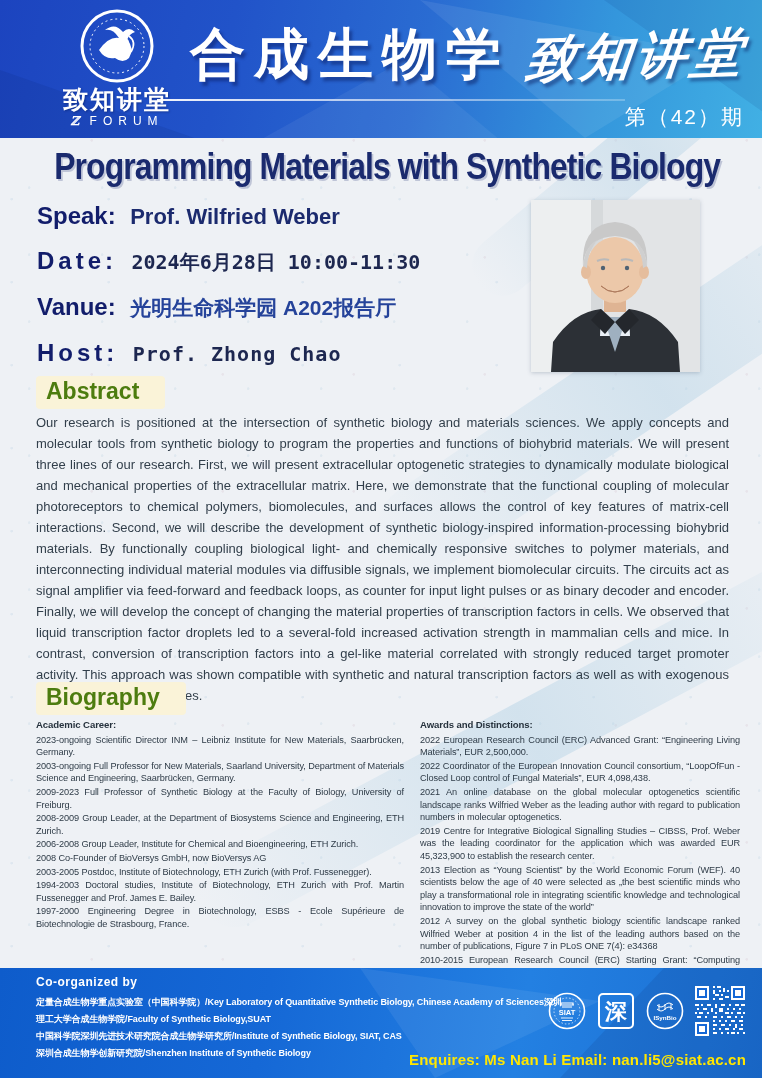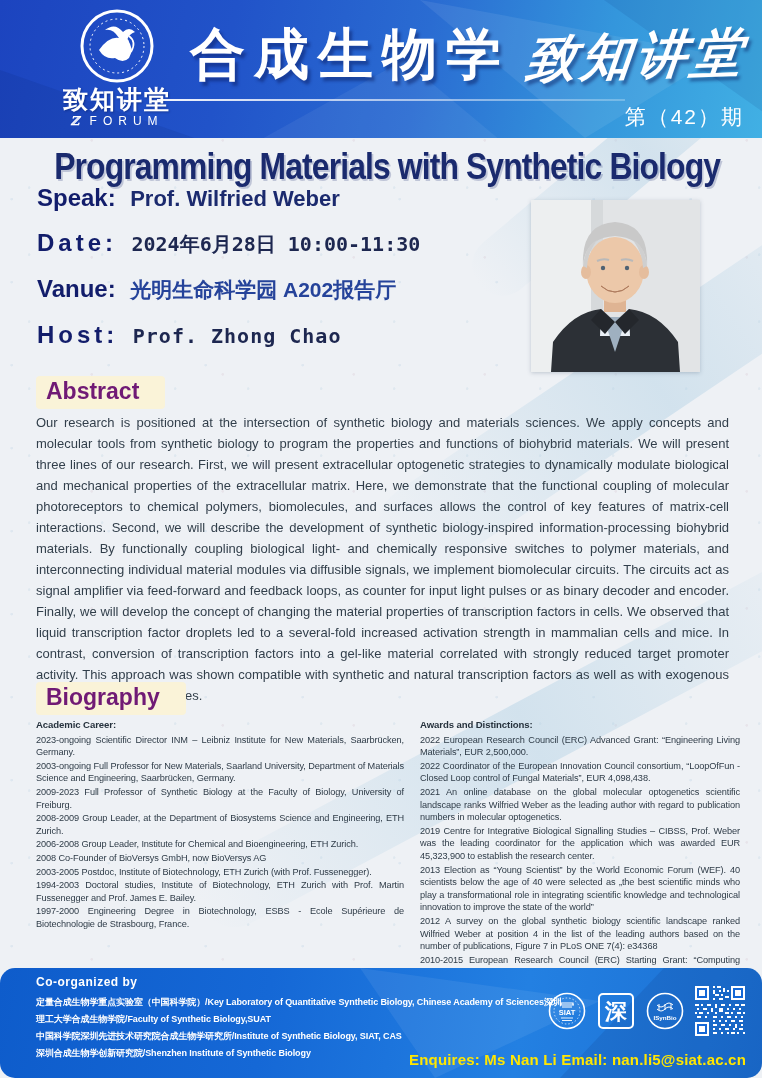--- a/index.html
+++ b/index.html
@@ -31,49 +31,49 @@
   .banner-title{position:absolute;left:150px;top:18px;width:600px;white-space:nowrap;}
   .t-cn{color:#fff;font-size:55px;font-weight:bold;letter-spacing:9px;text-shadow:3px 4px 3px rgba(8,25,90,.45);margin-left:40px;}
   .t-brush{color:#fff;font-size:51px;font-weight:bold;font-family:"DejaVu Serif",serif;font-style:italic;letter-spacing:4px;display:inline-block;transform:rotate(-2deg) skewX(-8deg);text-shadow:3px 4px 3px rgba(8,25,90,.45);margin-left:12px;}
   .issue{position:absolute;right:18px;top:103px;color:#fff;font-size:21px;letter-spacing:2px;}
 
   
   .main-title{position:absolute;top:146px;left:0;width:762px;text-align:right;z-index:2;}
   .main-title span{display:inline-block;transform:scaleX(.86);transform-origin:center;
     font-size:37px;font-weight:bold;letter-spacing:-1px;color:#1a2a6e;white-space:nowrap;
     text-shadow:2px 2px 0 rgba(27,42,110,.22);}
-  .info{position:absolute;top:184px;left:37px;width:490px;z-index:2;}
+  .info{position:absolute;top:202px;left:37px;width:490px;z-index:2;}
   .info-row{margin-bottom:17px;white-space:nowrap;}
   .info-label{font-size:24px;font-weight:bold;color:#121d6b;margin-right:10px;}
   .ls{letter-spacing:4px;}
   .val-speaker{font-size:22px;font-weight:bold;color:#1b2a6e;}
   .val-date{font-family:"DejaVu Sans Mono",monospace;font-size:20px;font-weight:bold;color:#1d2750;}
   .val-venue{font-size:21px;font-weight:bold;color:#25439a;}
   .val-host{font-family:"DejaVu Sans Mono",monospace;font-size:20px;font-weight:bold;color:#1d2750;letter-spacing:1px;}
   .photo{position:absolute;left:531px;top:200px;width:169px;height:172px;z-index:2;box-shadow:0 1px 4px rgba(50,70,100,.25);}
 
   
   .pill{display:inline-block;background:#faf3d8;border-radius:4px;padding:2px 26px 4px 10px;
-    font-size:23px;font-weight:bold;color:#701a75;letter-spacing:0px;}
+    font-size:23px;font-weight:bold;color:#4d7c0f;letter-spacing:0px;}
   .abstract-head{position:absolute;left:36px;top:376px;z-index:2;}
   .abstract-text{position:absolute;left:36px;top:412px;width:693px;z-index:2;
     font-size:13px;line-height:21px;text-align:justify;color:#323f4b;}
 
   
   .bio-head{position:absolute;left:36px;top:682px;z-index:2;}
   .bio-cols{position:absolute;left:36px;top:719px;width:704px;display:flex;gap:16px;z-index:1;}
   .bio-col{font-size:9.2px;line-height:12.6px;color:#2e3b47;letter-spacing:-0.1px;}
   .bio-col.left{width:368px;}
   .bio-col.right{width:320px;}
   .bio-subhead{font-weight:bold;font-size:9.6px;margin:0 0 2px 0;color:#26323d;}
   .bio-entry{margin:0 0 1px 0;text-align:justify;}
 
   
   .footer{position:absolute;left:0;bottom:0;width:762px;height:110px;z-index:5;
-    background:linear-gradient(100deg,#0e5ccb 0%,#1568d6 35%,#2380e2 68%,#1b6fd2 100%);overflow:hidden;border-radius:15px;}
+    background:linear-gradient(100deg,#0e5ccb 0%,#1568d6 35%,#2380e2 68%,#1b6fd2 100%);overflow:hidden;}
   .ff1{width:300px;height:110px;left:300px;top:0;background:rgba(255,255,255,.07);clip-path:polygon(20% 0,100% 30%,45% 100%);}
   .ff2{width:260px;height:110px;left:560px;top:0;background:rgba(5,30,100,.12);clip-path:polygon(40% 0,100% 0,100% 100%,0 100%);}
   .co-org{position:absolute;left:36px;top:7px;color:#fff;font-size:12px;font-weight:bold;letter-spacing:.5px;}
   .org-list{position:absolute;left:36px;top:26px;color:#fff;font-size:9px;font-weight:bold;line-height:17px;letter-spacing:-.1px;white-space:nowrap;}
   .enquiries{position:absolute;right:16px;bottom:10px;color:#ffe600;font-size:15px;font-weight:bold;letter-spacing:.2px;}
   .logo-row{position:absolute;left:548px;top:18px;display:flex;align-items:center;gap:11px;}
 
   svg text{font-family:"Liberation Sans",sans-serif;}
 </style>
 </head>

